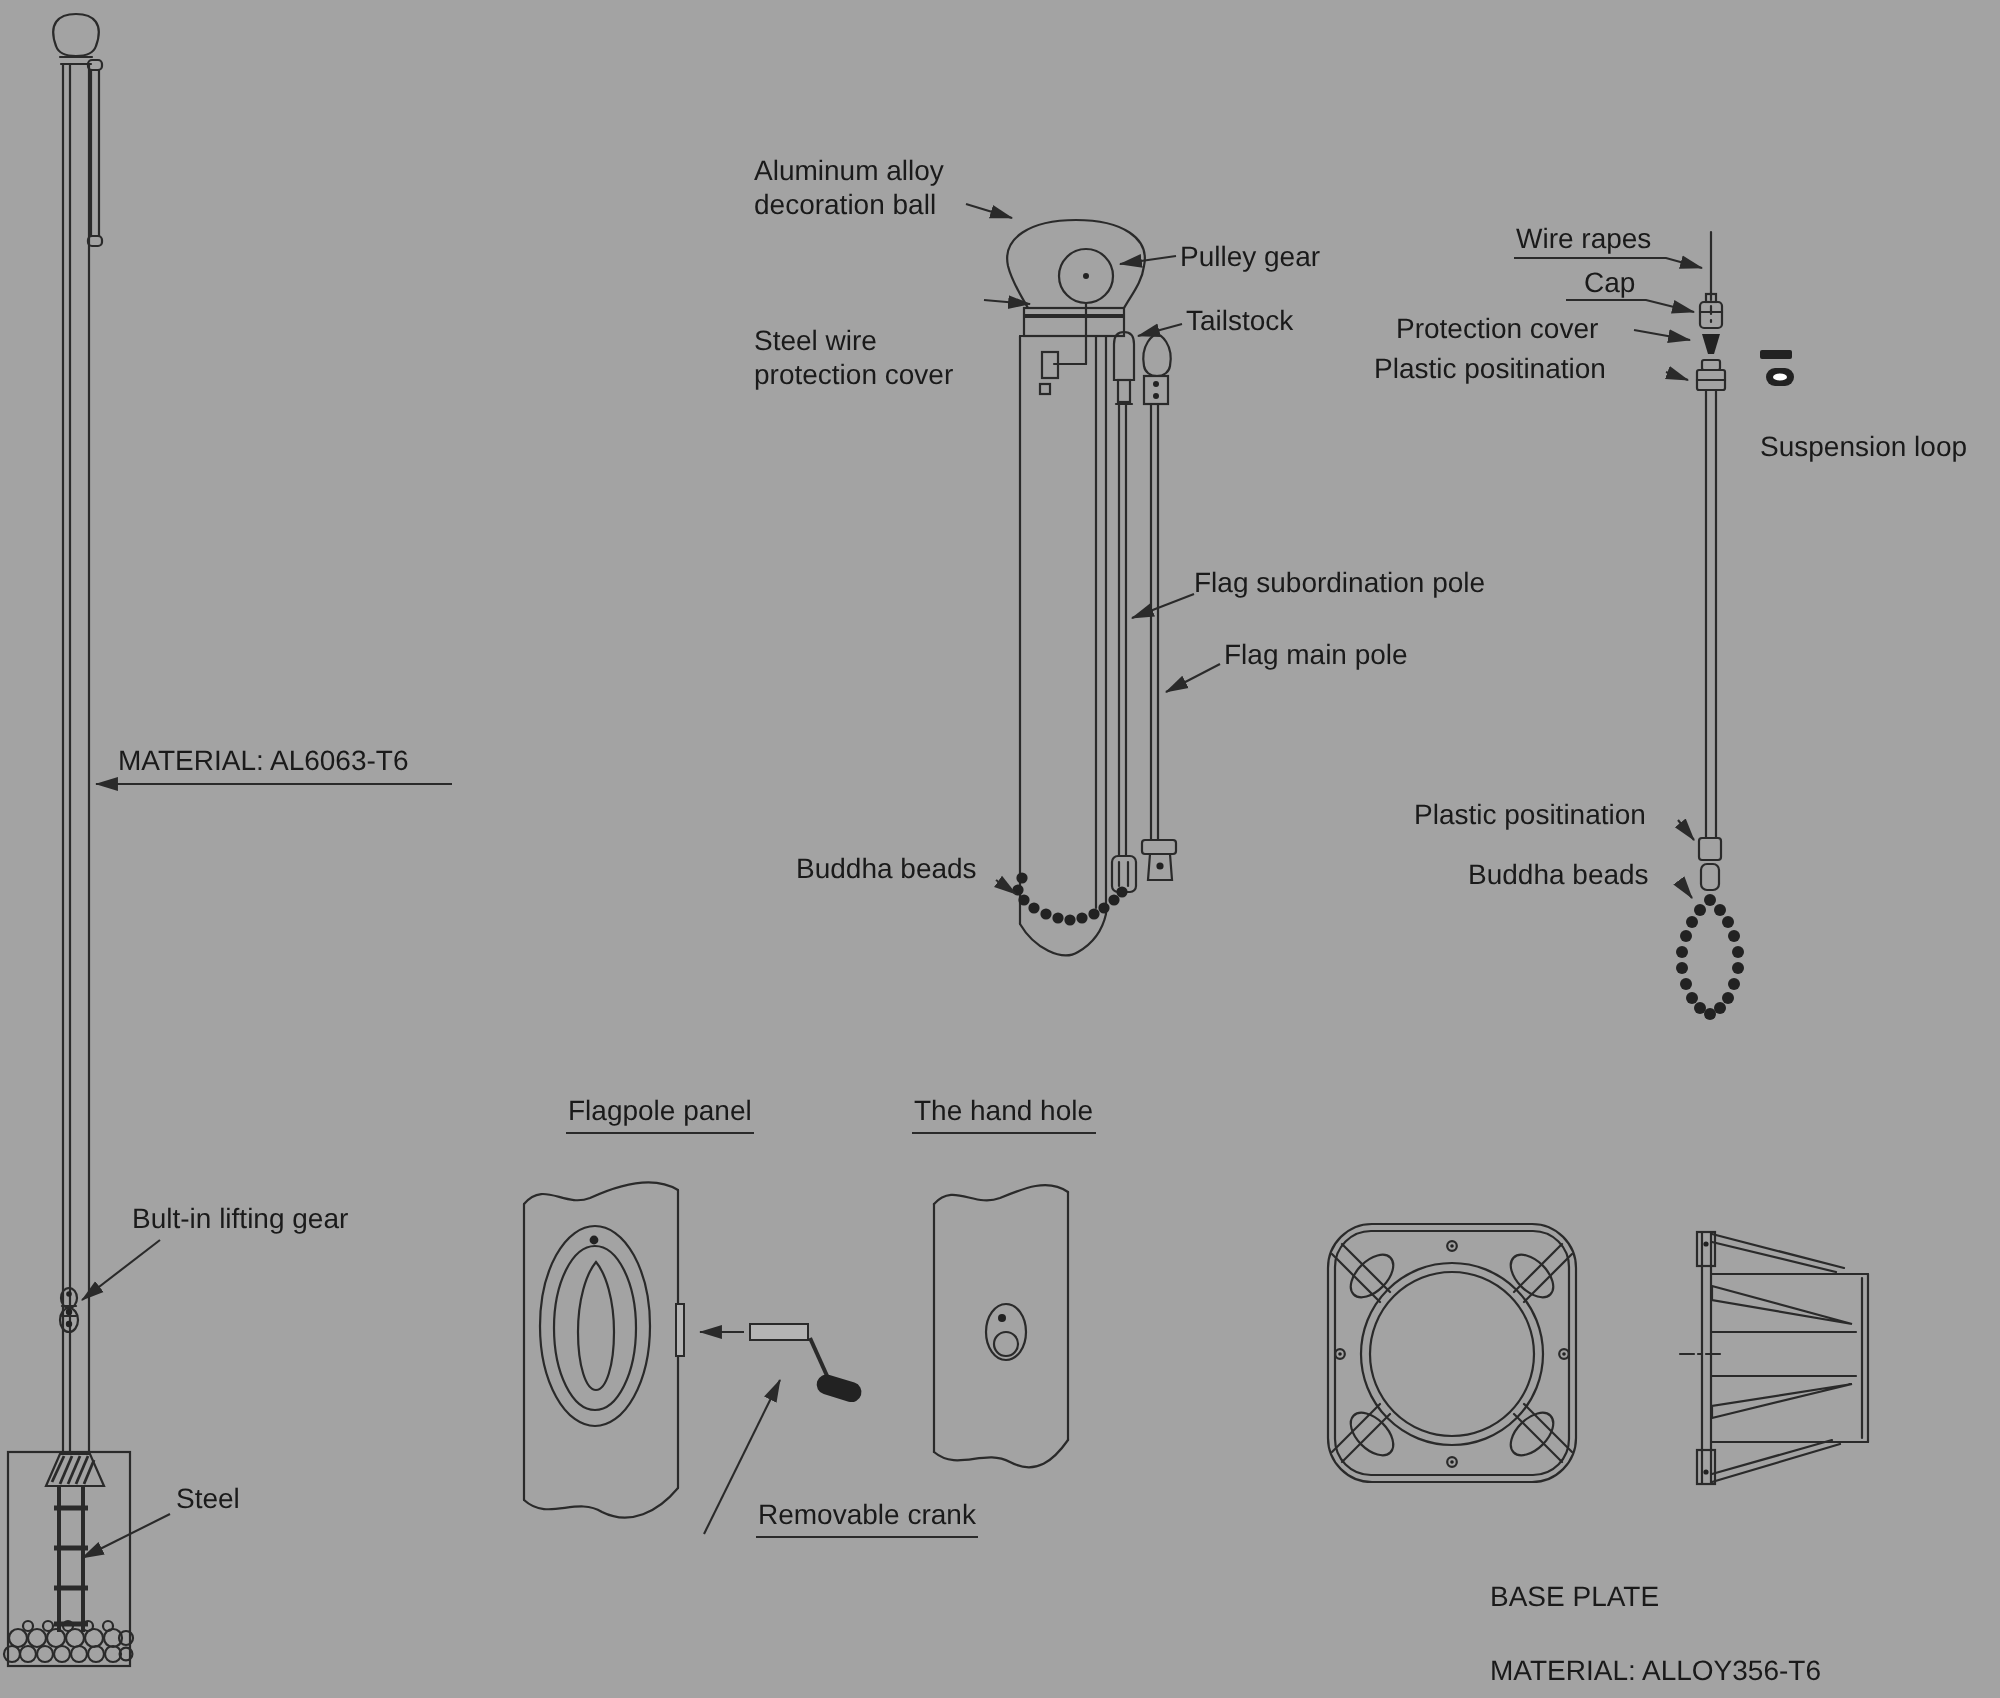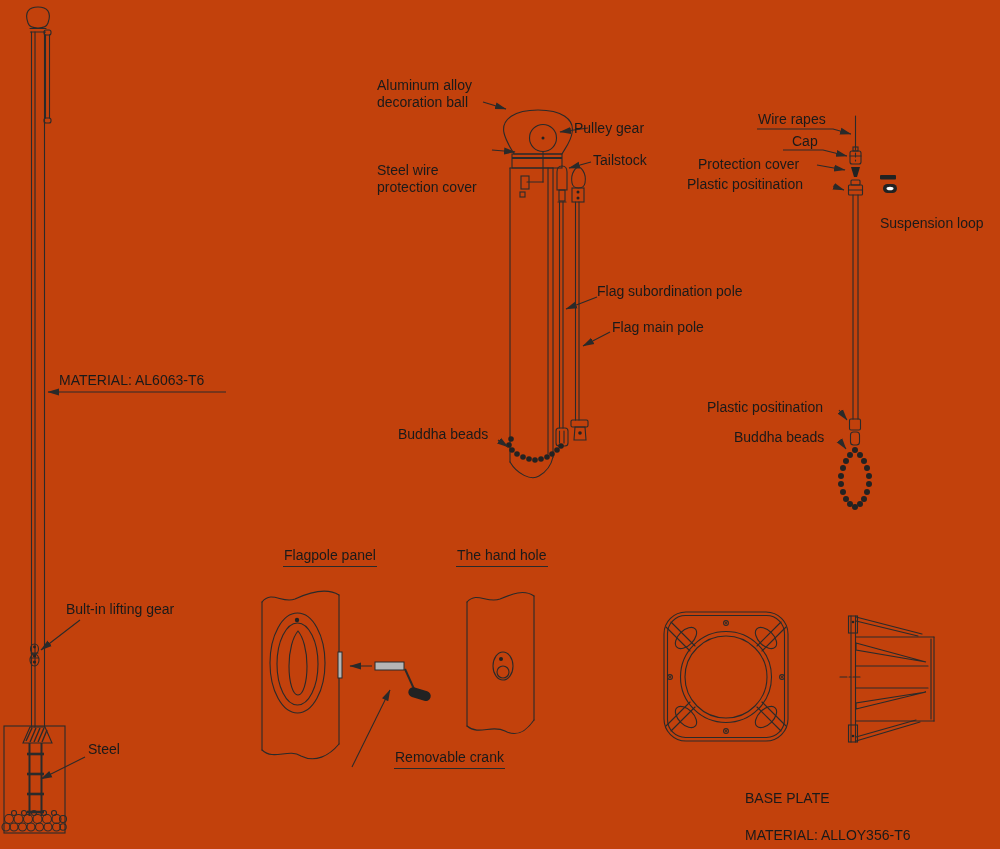--- a/index.html
+++ b/index.html
@@ -1,16 +1,16 @@
 <!DOCTYPE html>
 <html><head>
 <meta charset="utf-8">
 <style>
   html,body{margin:0;padding:0;background:#fff;}
-  #stage{position:relative;width:1000px;height:849px;background:#c2410c;overflow:hidden;
+  #stage{position:relative;width:1000px;height:849px;background:#a3a3a3;overflow:hidden;
          font-family:"Liberation Sans","DejaVu Sans",sans-serif;}
   svg{position:absolute;left:0;top:0;}
   svg .ln{stroke:#2a2a2a;fill:none;stroke-width:1.1;stroke-linecap:round;}
   svg .thick{stroke:#2a2a2a;fill:none;stroke-width:2;stroke-linecap:butt;}
   svg .rung{stroke:#2a2a2a;fill:none;stroke-width:2.6;}
   svg .hatch{stroke:#2a2a2a;fill:none;stroke-width:1.4;}
   svg .fillD{fill:#222;stroke:none;}
   svg .gray{fill:#b5b5b5;stroke:#2a2a2a;stroke-width:1;}
   svg .ld{stroke:#2a2a2a;fill:none;stroke-width:1.05;marker-end:url(#arr);}
   svg .arrowhead{fill:#2a2a2a;stroke:none;}
@@ -277,21 +277,21 @@
     <polyline class="ld" points="226,392 48,392"></polyline>
     <polyline class="ld" points="80,620 41,650"></polyline>
     <polyline class="ld" points="85,757 41,779"></polyline>
     <polyline class="ld" points="352,767 390,690"></polyline>
     <polyline class="ld" points="372,666 350,666"></polyline>
   </g>
 </svg>
 
 <div class="lbl" style="left:377px;top:77px;">Aluminum alloy
 decoration ball</div>
-<div class="lbl" style="left:574px;top:120px;">Pulley gear</div>
+<div class="lbl" style="left:590px;top:120px;">Pulley gear</div>
 <div class="lbl" style="left:377px;top:133px;margin-top:29px;">Steel wire
 protection cover</div>
 <div class="lbl" style="left:593px;top:152px;">Tailstock</div>
 <div class="lbl" style="left:597px;top:283px;">Flag subordination pole</div>
 <div class="lbl" style="left:612px;top:319px;">Flag main pole</div>
 <div class="lbl" style="left:398px;top:426px;">Buddha beads</div>
 
 <div class="lbl" style="left:758px;top:111px;">Wire rapes</div>
 <div class="lbl" style="left:792px;top:133px;">Cap</div>
 <div class="lbl" style="left:698px;top:156px;">Protection cover</div>
@@ -299,21 +299,21 @@
 <div class="lbl" style="left:880px;top:215px;">Suspension loop</div>
 <div class="lbl" style="left:707px;top:399px;">Plastic positination</div>
 <div class="lbl" style="left:734px;top:429px;">Buddha beads</div>
 
 <div class="lbl" style="left:59px;top:372px;">MATERIAL: AL6063-T6</div>
 <div class="lbl" style="left:66px;top:601px;">Bult-in lifting gear</div>
 <div class="lbl" style="left:88px;top:741px;">Steel</div>
 
 <div class="lbl" style="left:251px;top:547px;"><span class="ul">Flagpole panel</span></div>
 <div class="lbl" style="left:424px;top:547px;"><span class="ul">The hand hole</span></div>
-<div class="lbl" style="left:362px;top:749px;"><span class="ul">Removable crank</span></div>
+<div class="lbl" style="left:346px;top:749px;"><span class="ul">Removable crank</span></div>
 
 <div class="lbl note" style="left:745px;top:771px;line-height:18.3px;">
   <div>BASE PLATE</div>
   <div>MATERIAL: ALLOY356-T6</div>
   
 </div>
 
 </div>
 
 </body></html>

